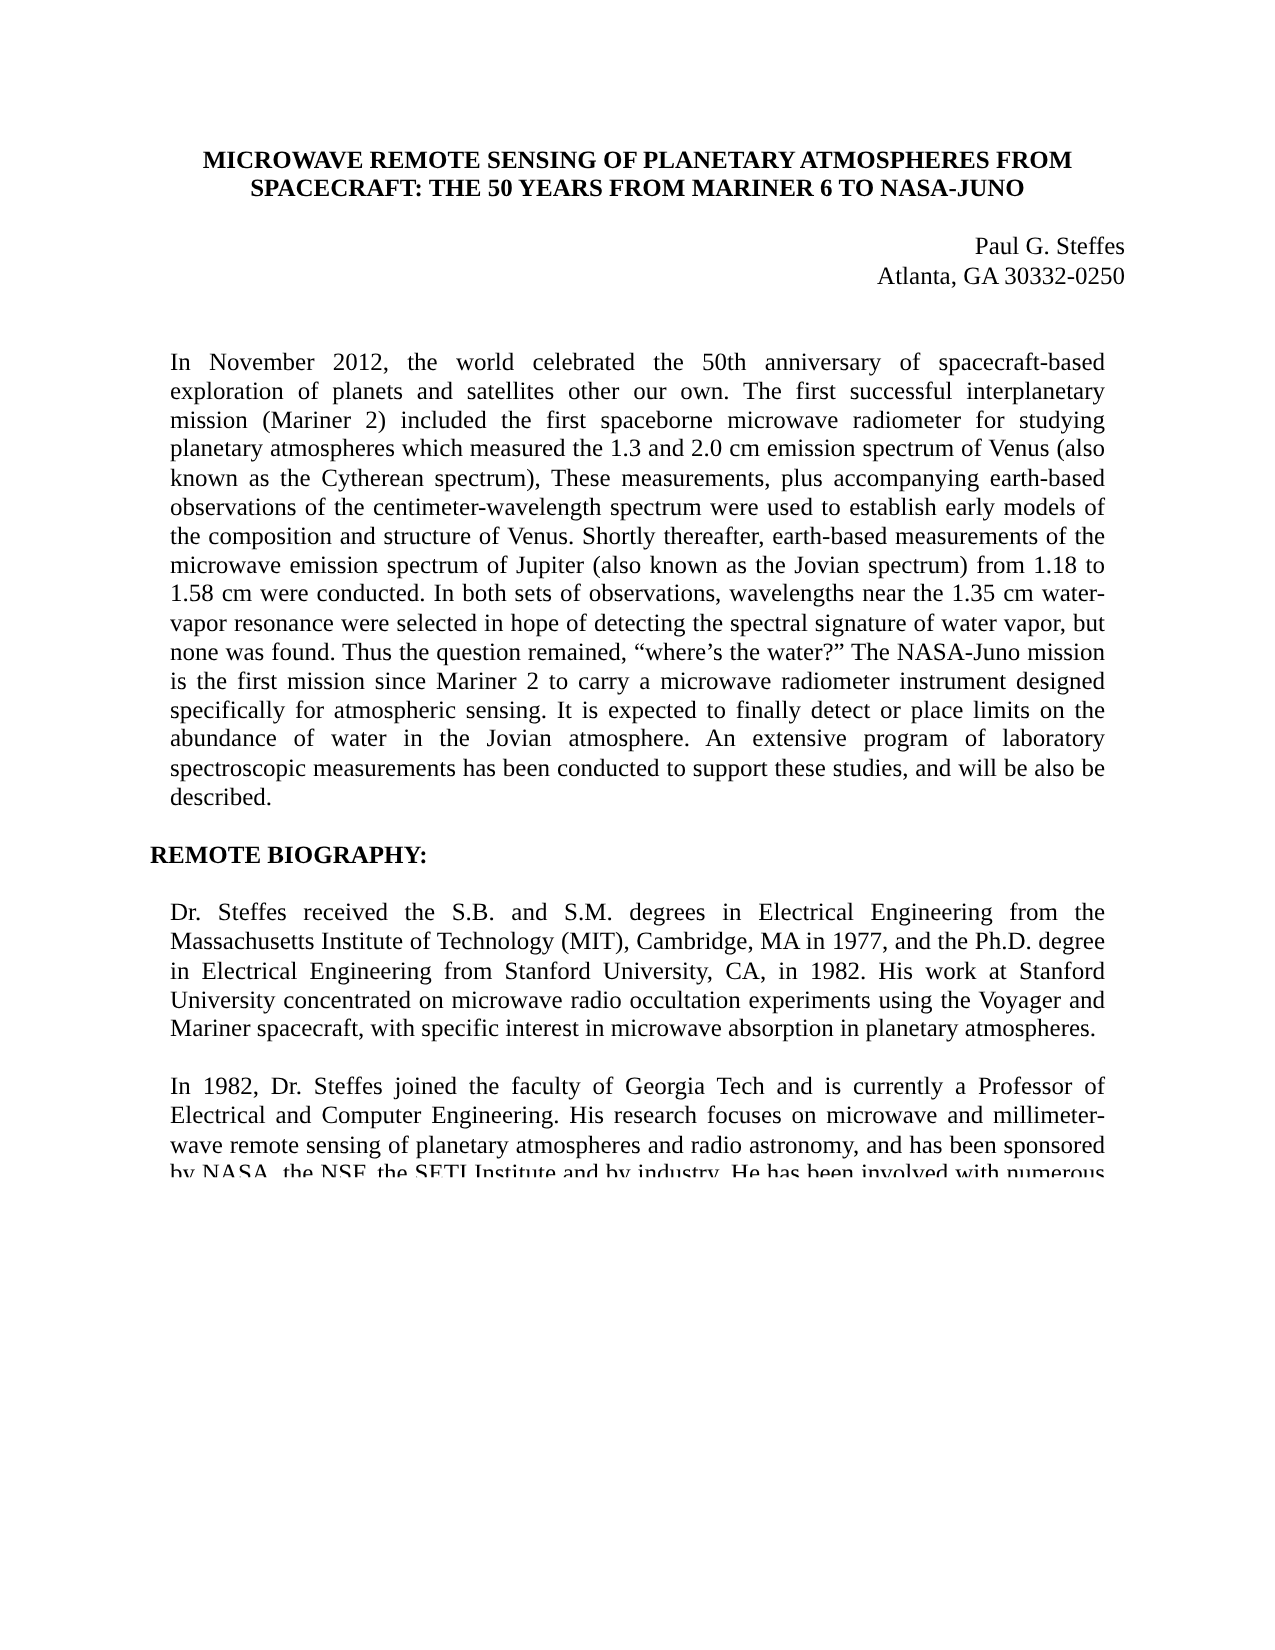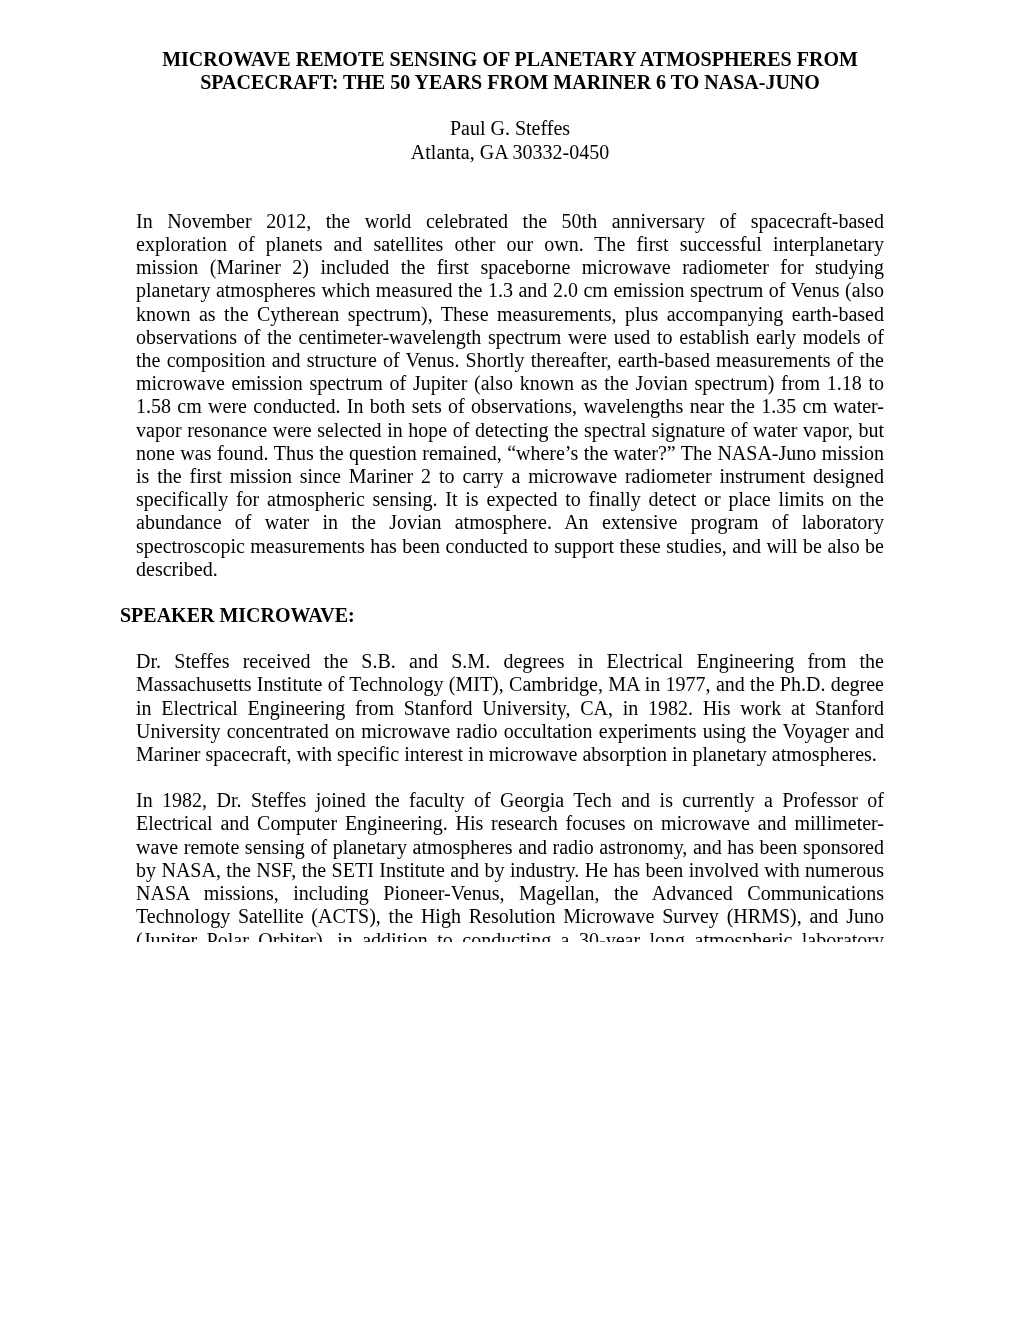--- a/index.html
+++ b/index.html
@@ -7,33 +7,33 @@
     padding: 0;
     background: #ffffff;
   }
   .page {
     position: relative;
     width: 1020px;
     height: 942px;
     margin: 0 auto;
     background: #ffffff;
     box-sizing: border-box;
-    padding: 48px 120px 0 120px;
+    padding: 117px 120px 0 120px;
     font-family: "Liberation Serif", "DejaVu Serif", serif;
     font-size: 20px;
     line-height: 23.2px;
     color: #000000;
     overflow: hidden;
   }
   .title-block {
     text-align: center;
     font-weight: bold;
   }
   .author-block {
-    text-align: center;
+    text-align: right;
     margin-top: 23px;
   }
   .author-block div {
     margin: 0;
   }
   p.para {
     text-align: justify;
     margin: 16px;
   }
   p.abstract {
@@ -52,24 +52,24 @@
 
 <div class="page">
 
   <div class="title-block">
     <div>MICROWAVE REMOTE SENSING OF PLANETARY ATMOSPHERES FROM</div>
     <div>SPACECRAFT: THE 50 YEARS FROM MARINER 6 TO NASA-JUNO</div>
   </div>
 
   <div class="author-block">
     <div>Paul G. Steffes</div>
-    <div>Atlanta, GA 30332-0450</div>
+    <div>Atlanta, GA 30332-0250</div>
   </div>
 
   <p class="para abstract">In November 2012, the world celebrated the 50th anniversary of spacecraft-based exploration of planets and satellites other our own. The first successful interplanetary mission (Mariner 2) included the first spaceborne microwave radiometer for studying planetary atmospheres which measured the 1.3 and 2.0 cm emission spectrum of Venus (also known as the Cytherean spectrum), These measurements, plus accompanying earth-based observations of the centimeter-wavelength spectrum were used to establish early models of the composition and structure of Venus. Shortly thereafter, earth-based measurements of the microwave emission spectrum of Jupiter (also known as the Jovian spectrum) from 1.18 to 1.58 cm were conducted. In both sets of observations, wavelengths near the 1.35 cm water-vapor resonance were selected in hope of detecting the spectral signature of water vapor, but none was found. Thus the question remained, “where’s the water?” The NASA-Juno mission is the first mission since Mariner 2 to carry a microwave radiometer instrument designed specifically for atmospheric sensing. It is expected to finally detect or place limits on the abundance of water in the Jovian atmosphere. An extensive program of laboratory spectroscopic measurements has been conducted to support these studies, and will be also be described.</p>
 
-  <div class="section-heading">SPEAKER MICROWAVE:</div>
+  <div class="section-heading">REMOTE BIOGRAPHY:</div>
 
   <p class="para bio">Dr. Steffes received the S.B. and S.M. degrees in Electrical Engineering from the Massachusetts Institute of Technology (MIT), Cambridge, MA in 1977, and the Ph.D. degree in Electrical Engineering from Stanford University, CA, in 1982. His work at Stanford University concentrated on microwave radio occultation experiments using the Voyager and Mariner spacecraft, with specific interest in microwave absorption in planetary atmospheres.</p>
 
   <p class="para bio">In 1982, Dr. Steffes joined the faculty of Georgia Tech and is currently a Professor of Electrical and Computer Engineering. His research focuses on microwave and millimeter-wave remote sensing of planetary atmospheres and radio astronomy, and has been sponsored by NASA, the NSF, the SETI Institute and by industry. He has been involved with numerous NASA missions, including Pioneer-Venus, Magellan, the Advanced Communications Technology Satellite (ACTS), the High Resolution Microwave Survey (HRMS), and Juno (Jupiter Polar Orbiter), in addition to conducting a 30-year long atmospheric laboratory measurements program supported by the NASA Planetary Atmospheres Program.</p>
 
 </div>
 
 </body></html>

